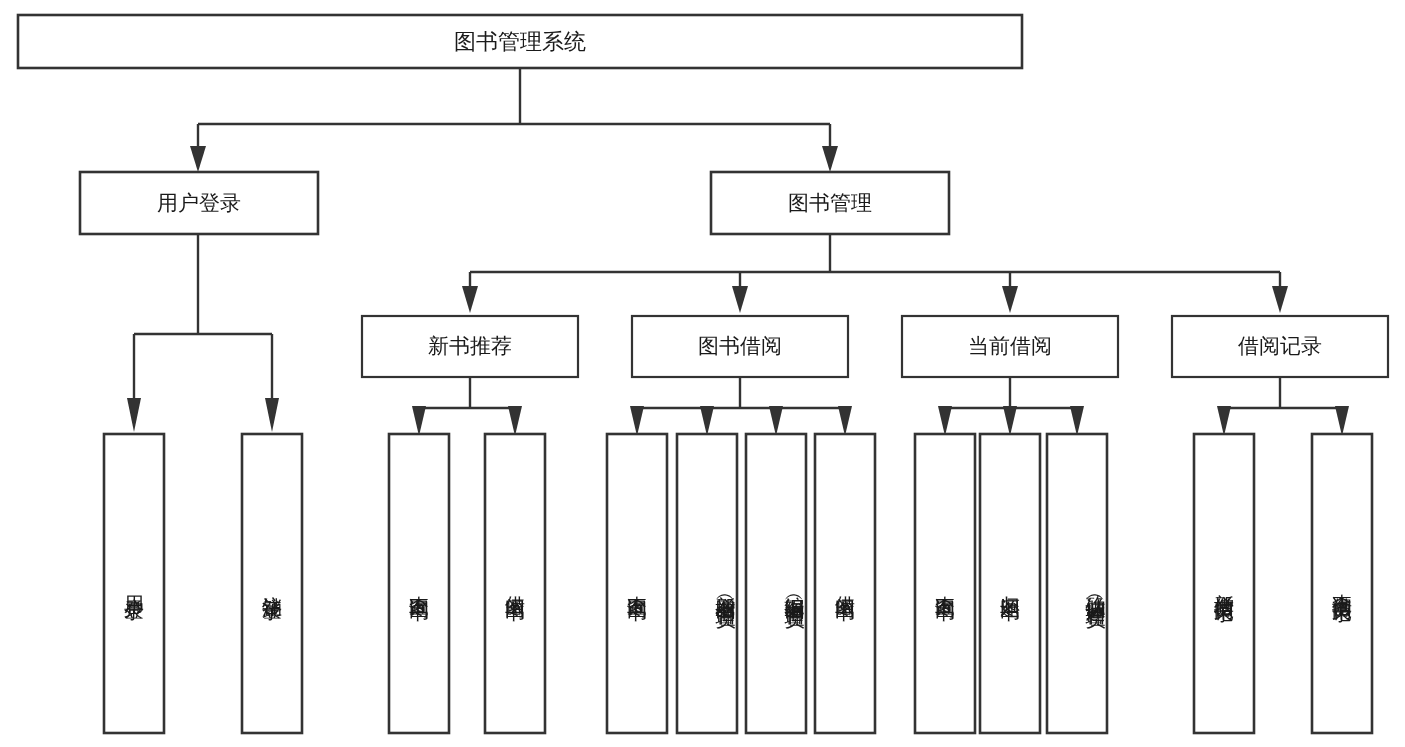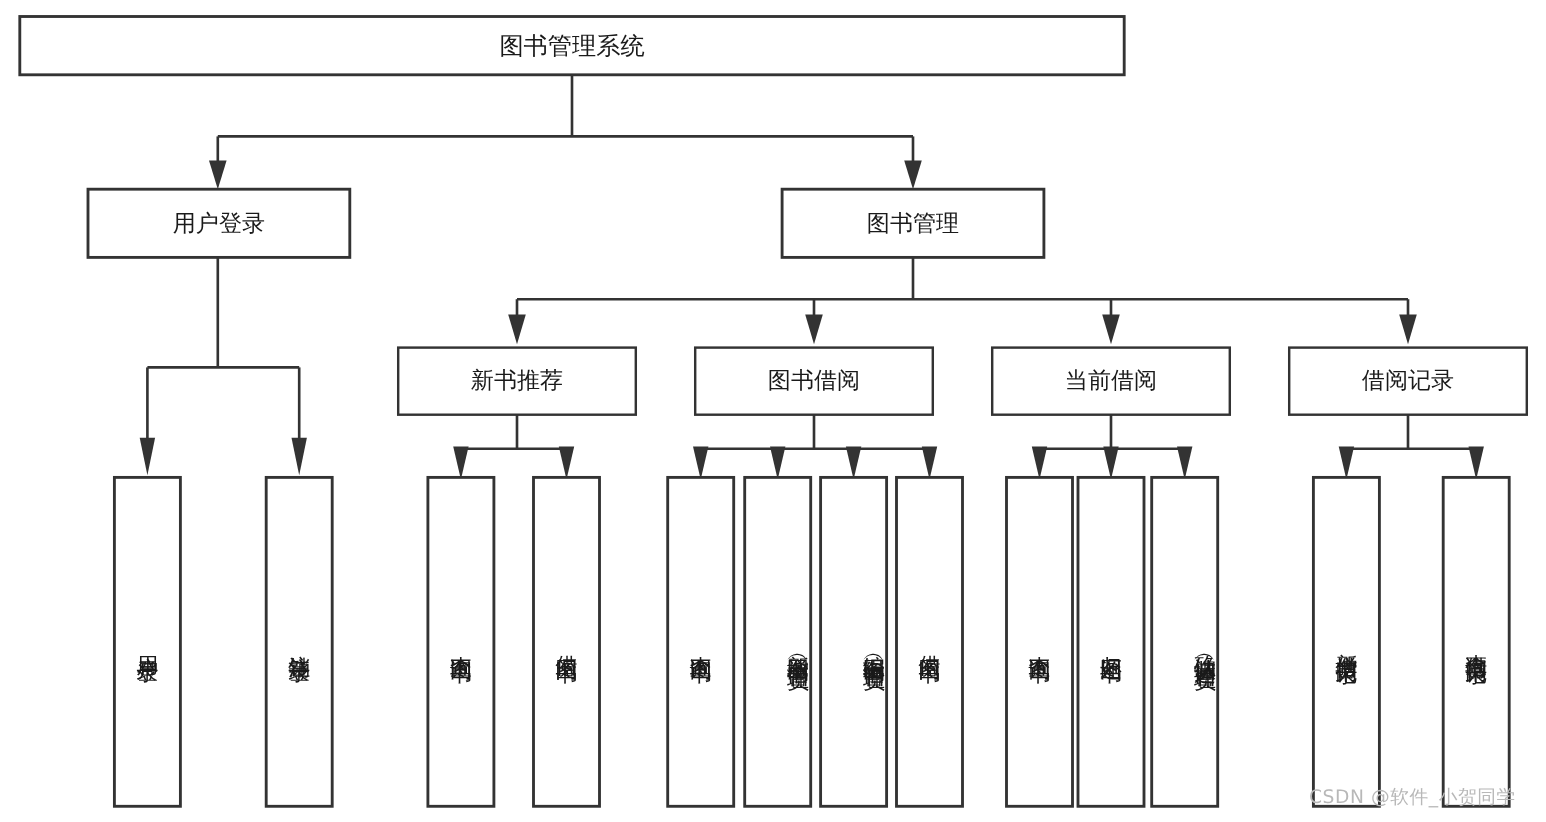--- a/index.html
+++ b/index.html
@@ -227,15 +227,14 @@
   <div class="leaf-label" style="left:746px; top:444px; width:60px; height:289px; display:flex; align-items:flex-start; justify-content:center;">编辑图书（管理员）</div>
   <div class="leaf-label" style="left:815px; top:434px; width:60px; height:299px; display:flex; align-items:center; justify-content:center;">借阅图书</div>
 
   <div class="leaf-label" style="left:915px; top:434px; width:60px; height:299px; display:flex; align-items:center; justify-content:center;">查询图书</div>
   <div class="leaf-label" style="left:980px; top:434px; width:60px; height:299px; display:flex; align-items:center; justify-content:center;">归还图书</div>
   <div class="leaf-label" style="left:1047px; top:444px; width:60px; height:289px; display:flex; align-items:flex-start; justify-content:center;">确认归还（管理员）</div>
 
   <div class="leaf-label" style="left:1194px; top:434px; width:60px; height:299px; display:flex; align-items:center; justify-content:center;">新增借阅记录</div>
   <div class="leaf-label" style="left:1312px; top:434px; width:60px; height:299px; display:flex; align-items:center; justify-content:center;">查询借阅记录</div>
 
-  <div class="watermark">CSDN @软件_小贺同学</div>
 
 </div>
 
 </body></html>

